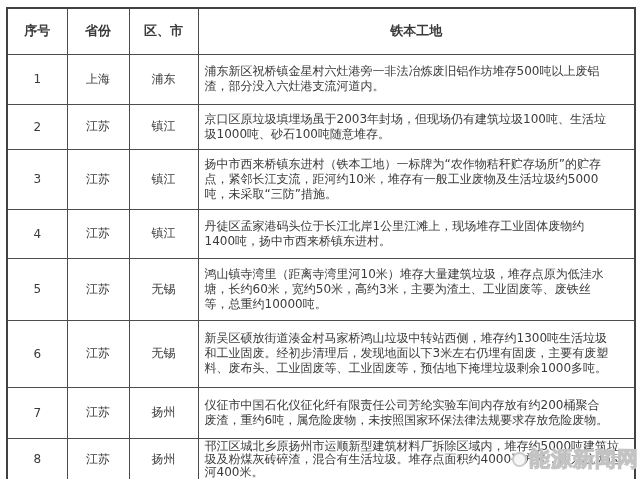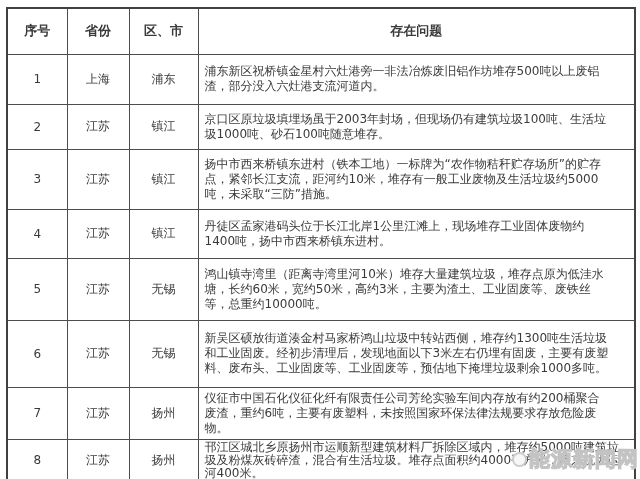--- a/index.html
+++ b/index.html
@@ -102,21 +102,21 @@
       <col style="width:60px">
       <col style="width:62px">
       <col style="width:69px">
       <col style="width:437px">
     </colgroup>
     <thead>
       <tr class="hdr-row">
         <th class="hdr">序号</th>
         <th class="hdr">省份</th>
         <th class="hdr">区、市</th>
-        <th class="hdr">存在问题</th>
+        <th class="hdr">铁本工地</th>
       </tr>
     </thead>
     <tbody>
       <tr class="row-1">
         <td class="cell-center">1</td>
         <td class="cell-center">上海</td>
         <td class="cell-center">浦东</td>
         <td class="cell-problem">浦东新区祝桥镇金星村六灶港旁一非法冶炼废旧铝作坊堆存500吨以上废铝渣，部分没入六灶港支流河道内。</td>
       </tr>
       <tr class="row-2">
@@ -146,21 +146,21 @@
       <tr class="row-6">
         <td class="cell-center">6</td>
         <td class="cell-center">江苏</td>
         <td class="cell-center">无锡</td>
         <td class="cell-problem">新吴区硕放街道湊金村马家桥鸿山垃圾中转站西侧，堆存约1300吨生活垃圾和工业固废。经初步清理后，发现地面以下3米左右仍埋有固废，主要有废塑料、废布头、工业固废等、工业固废等，预估地下掩埋垃圾剩余1000多吨。</td>
       </tr>
       <tr class="row-7">
         <td class="cell-center">7</td>
         <td class="cell-center">江苏</td>
         <td class="cell-center">扬州</td>
-        <td class="cell-problem">仪征市中国石化仪征化纤有限责任公司芳纶实验车间内存放有约200桶聚合废渣，重约6吨，主要有废塑料，未按照国家环保法律法规要求存放危险废物。</td>
+        <td class="cell-problem">仪征市中国石化仪征化纤有限责任公司芳纶实验车间内存放有约200桶聚合废渣，重约6吨，属危险废物，未按照国家环保法律法规要求存放危险废物。</td>
       </tr>
       <tr class="row-8 tight">
         <td class="cell-center">8</td>
         <td class="cell-center">江苏</td>
         <td class="cell-center">扬州</td>
         <td class="cell-problem">邗江区城北乡原扬州市运顺新型建筑材料厂拆除区域内，堆存约5000吨建筑垃圾及粉煤灰砖碎渣，混合有生活垃圾。堆存点面积约4000平方米，距京杭大运河400米。</td>
       </tr>
 
     </tbody>
   </table>

